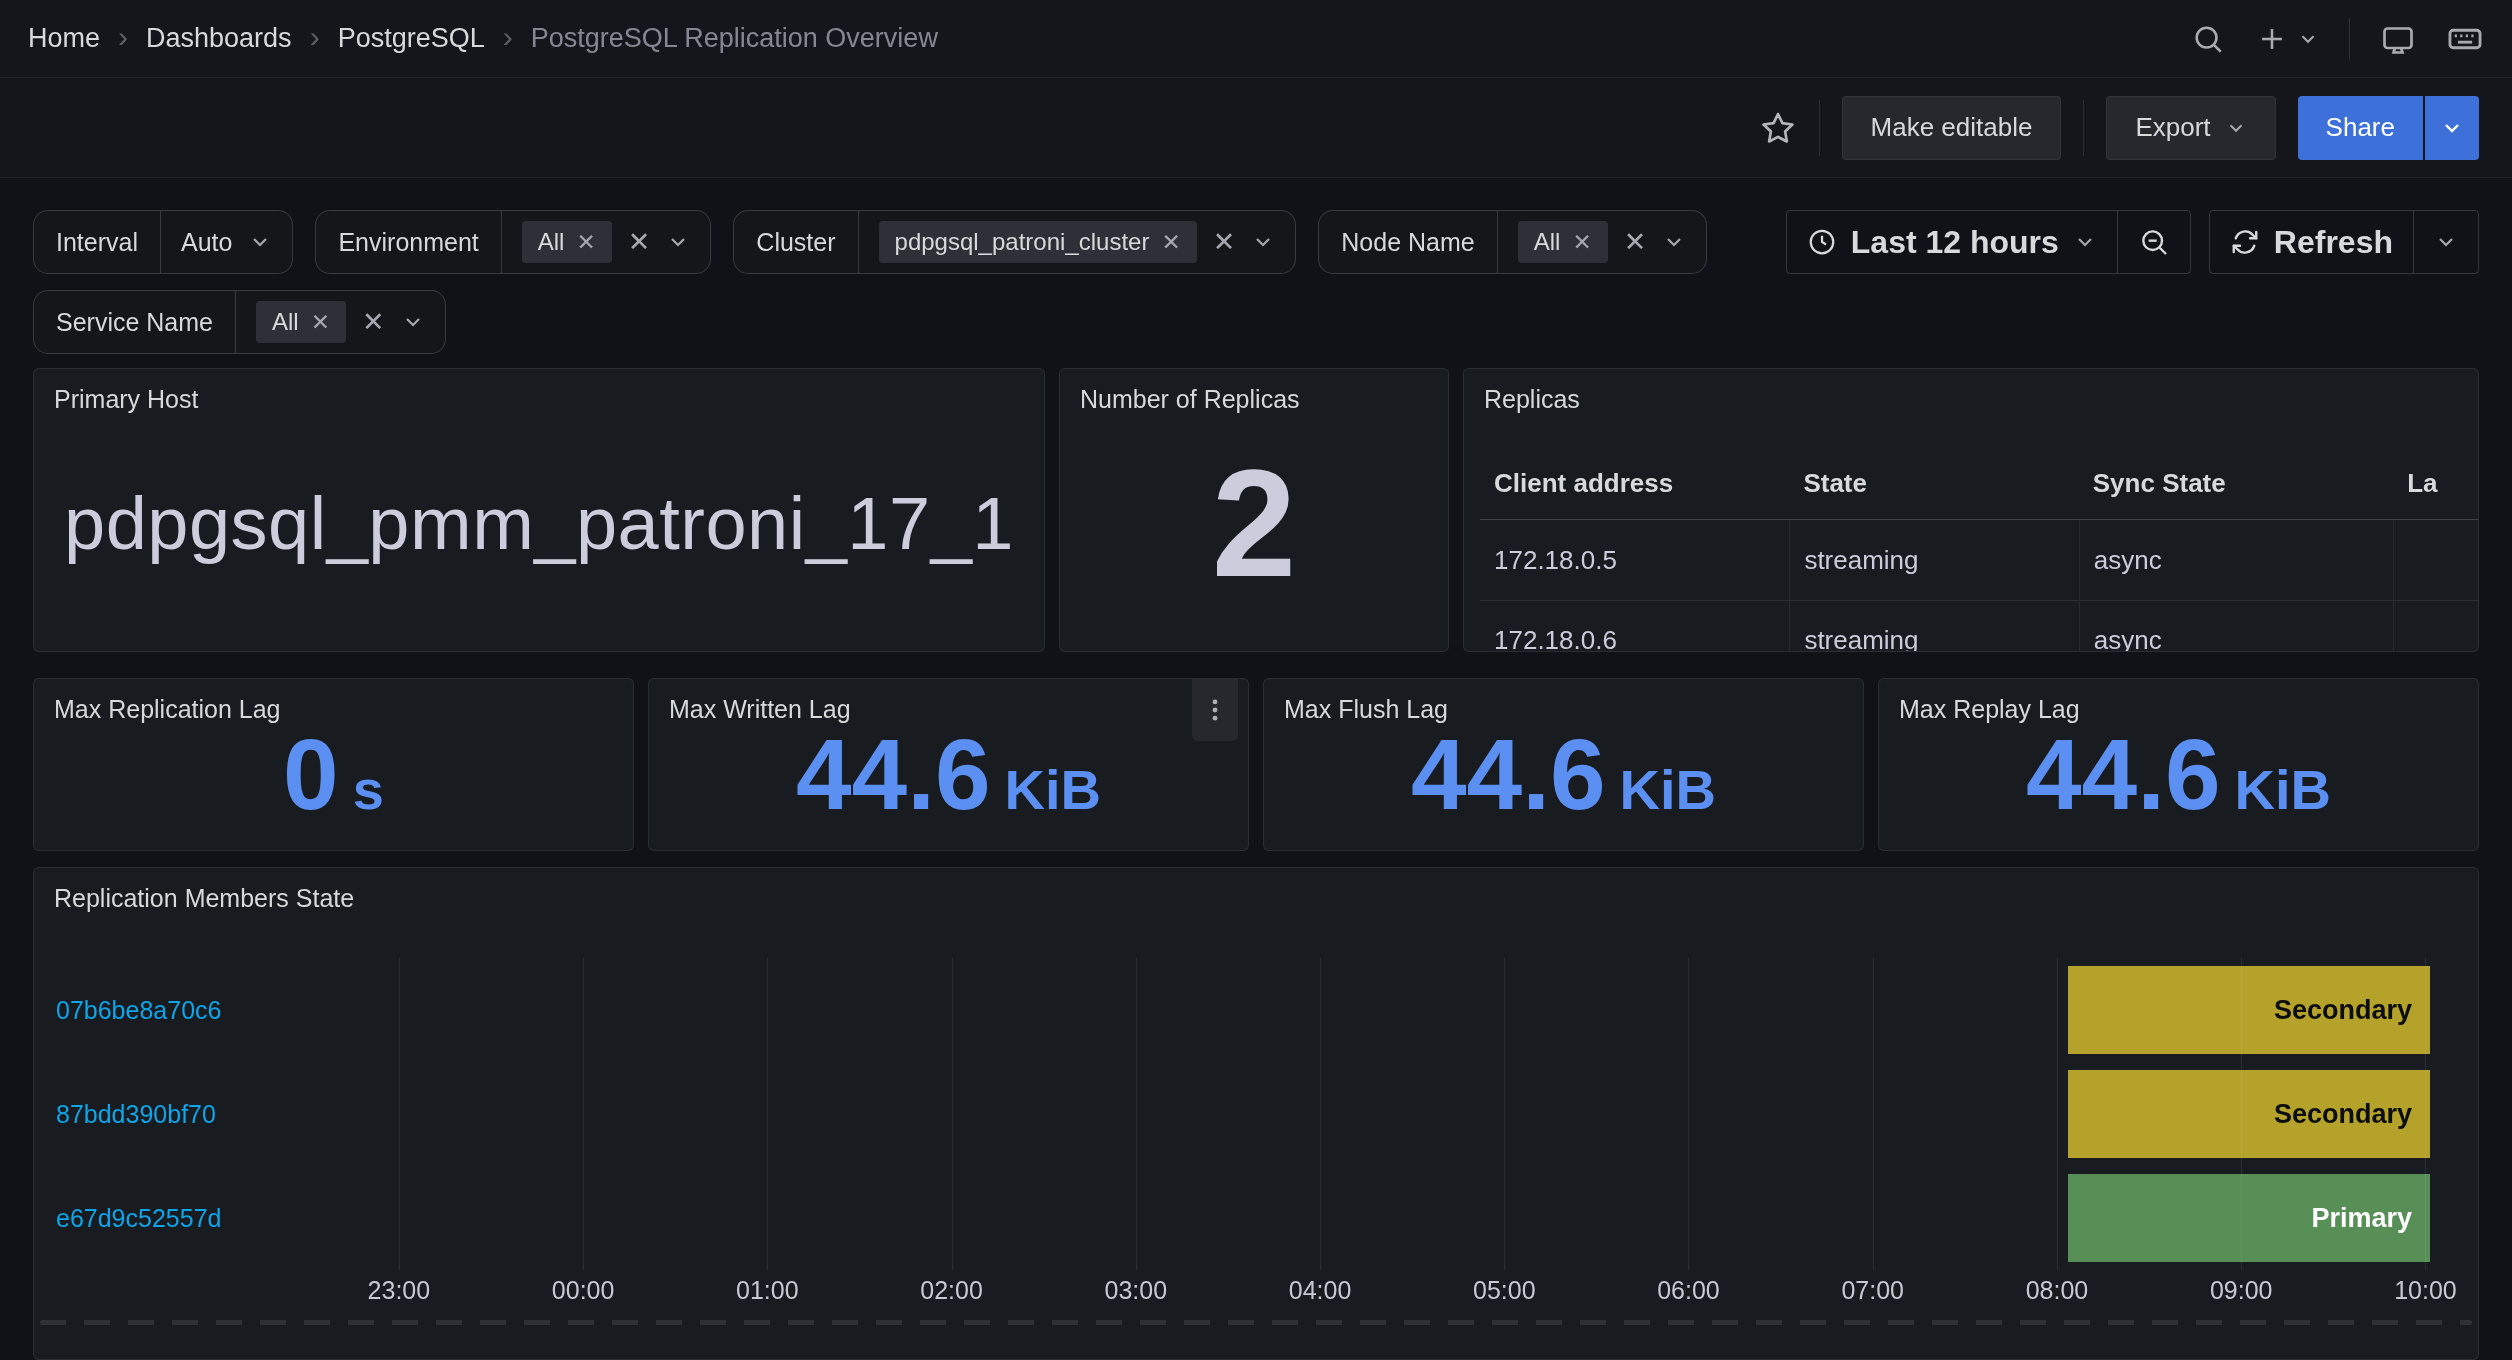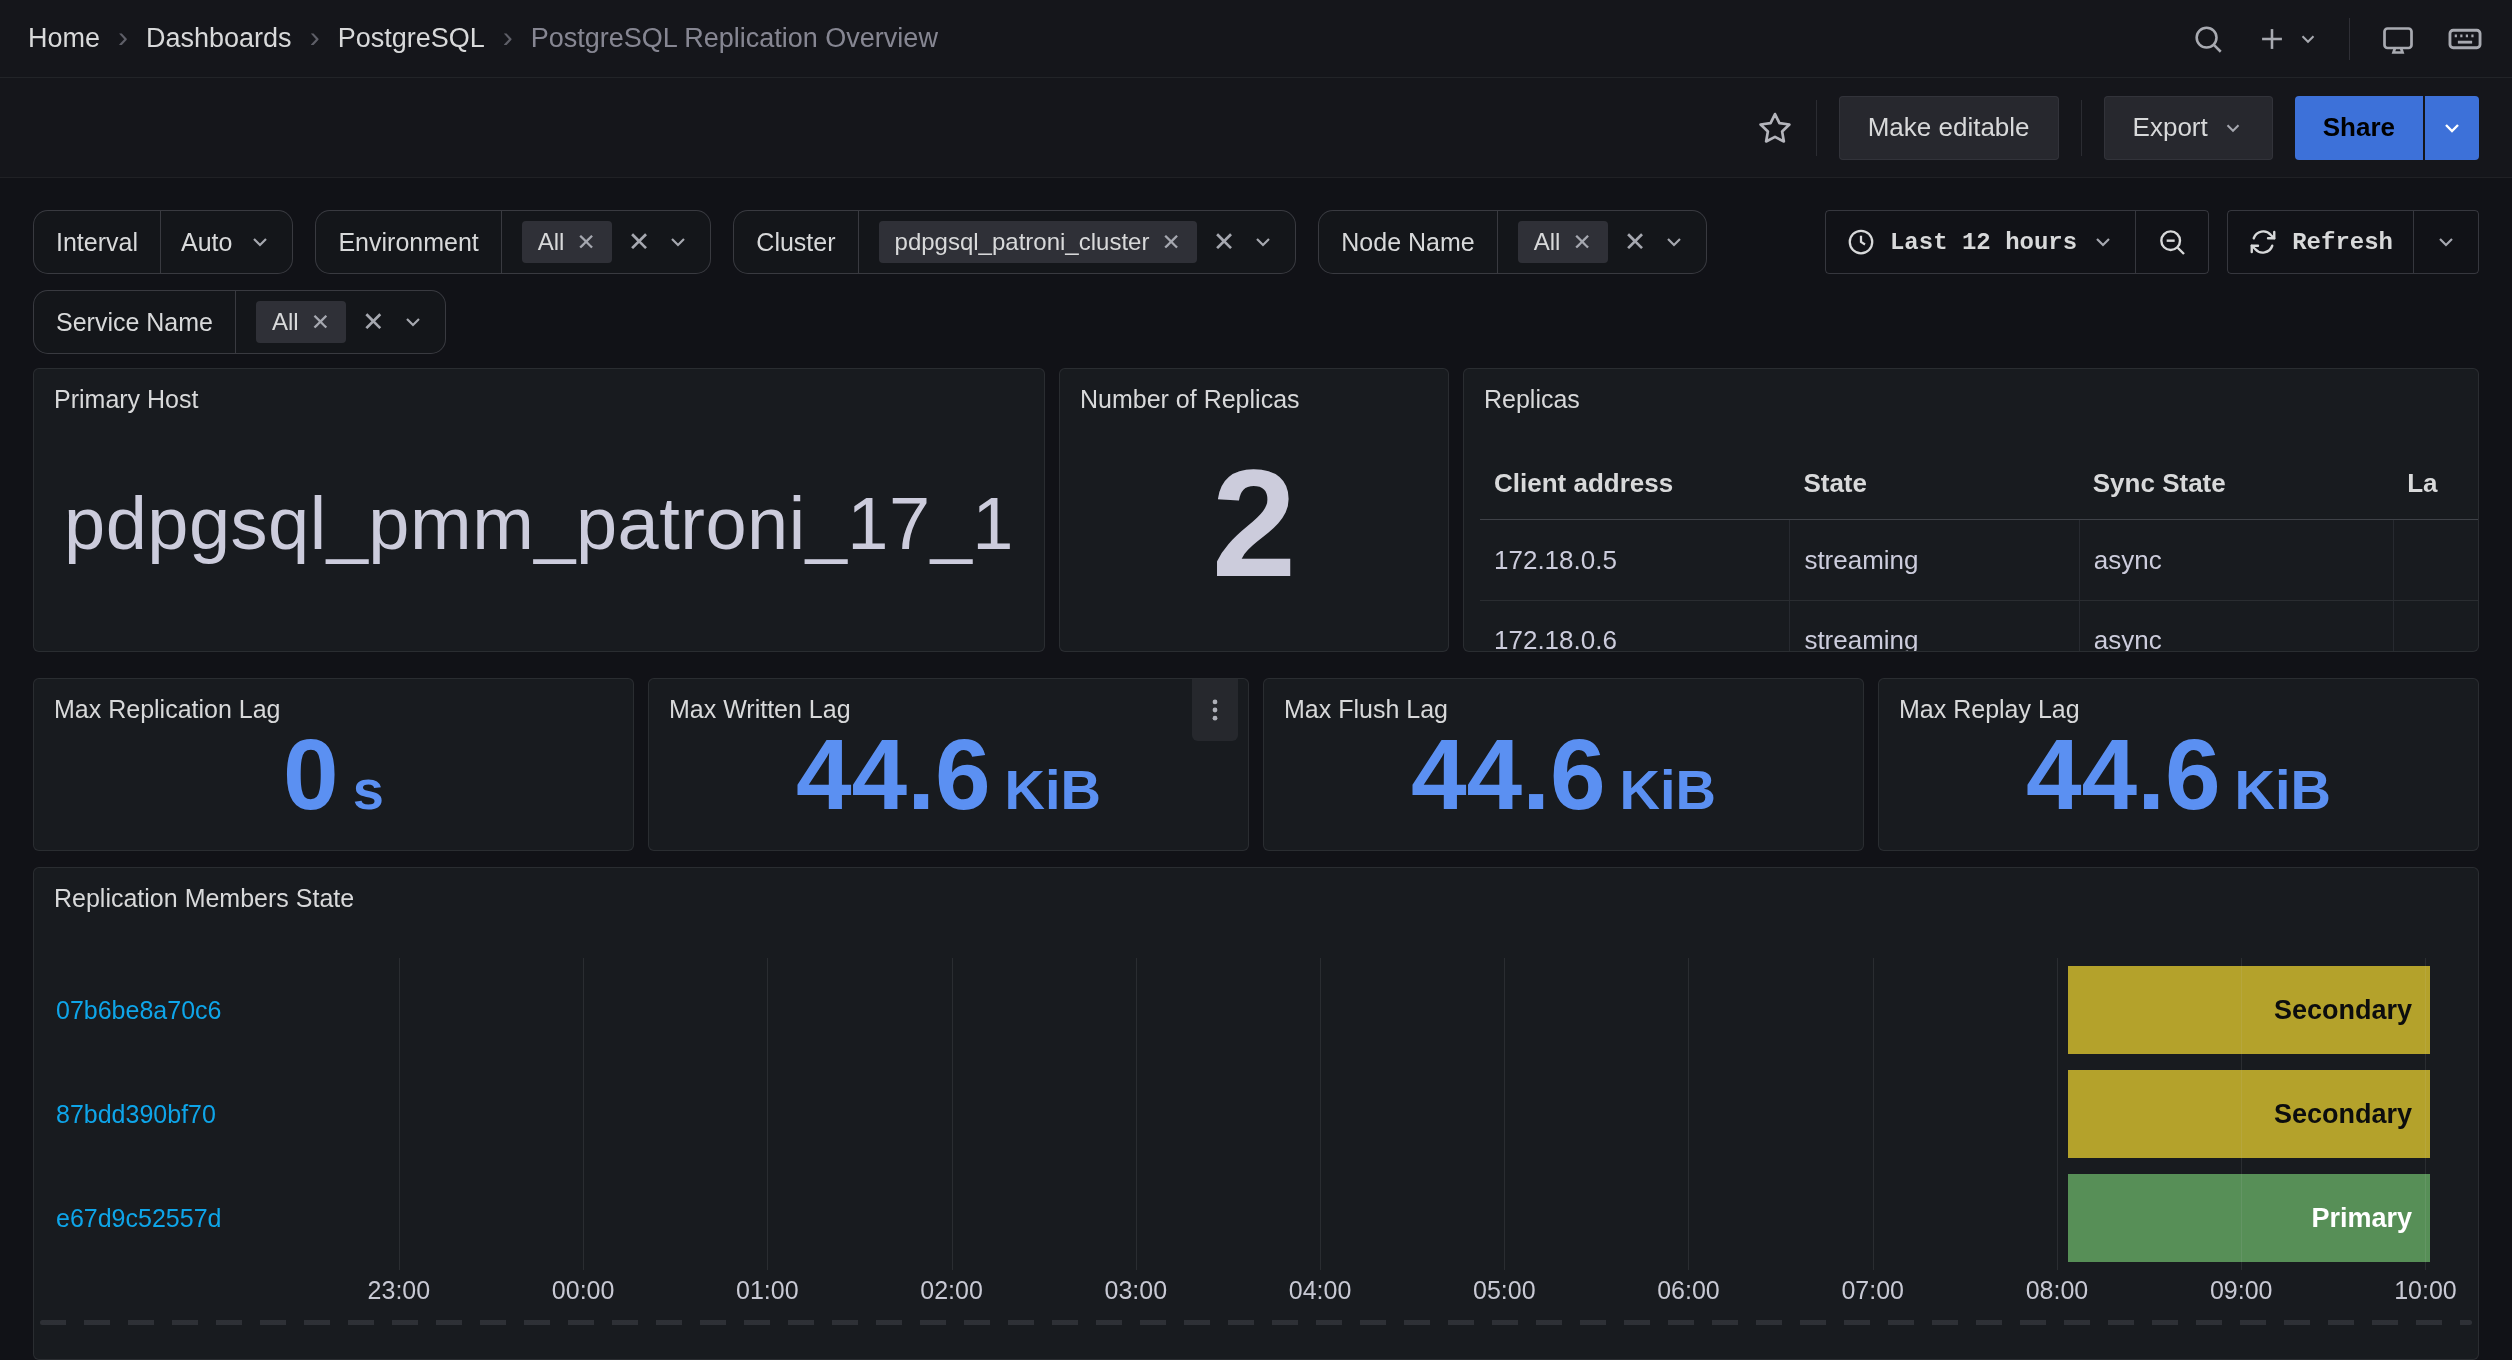--- a/index.html
+++ b/index.html
@@ -22,21 +22,21 @@
 
   
   .toolbar { height:100px; flex:0 0 100px; background:#15161B; border-bottom:1px solid #202125;
     display:flex; align-items:center; justify-content:flex-end; gap:22px; padding:0 33px; }
   .tb-divider { width:1px; height:56px; background:rgba(204,204,220,0.12); }
   .btn-secondary { height:64px; display:flex; align-items:center; gap:14px; padding:0 28px;
     font-size:26px; font-weight:500; color:#D8D9DA; background:rgba(204,204,220,0.10);
     border:1px solid rgba(204,204,220,0.07); border-radius:4px; cursor:pointer;
     font-family:inherit; }
   .split-btn { display:flex; align-items:stretch; height:64px; }
-  .split-main { background:#3D71D9; color:#000000; font-size:26px; font-weight:700;
+  .split-main { background:#3D71D9; color:#ffffff; font-size:26px; font-weight:400;
     display:flex; align-items:center; padding:0 28px; border:none; border-radius:4px 0 0 4px; cursor:pointer; font-family:inherit; }
   .split-chev { background:#3D71D9; color:#FFFFFF; width:56px; display:flex; align-items:center; justify-content:center;
     border:none; border-left:2px solid #15161B; border-radius:0 4px 4px 0; cursor:pointer; }
   .star-btn { background:none; border:none; color:#B4B5BC; cursor:pointer; display:flex; }
 
   
   .filters { padding:32px 33px 0; margin-bottom:14px; }
   .filter-row { display:flex; align-items:center; gap:22px; height:64px; margin-bottom:16px; }
   .var-box { display:flex; align-items:stretch; height:64px; background:#14161A;
     border:1px solid rgba(204,204,220,0.20); border-radius:15px; }
@@ -47,21 +47,21 @@
     border-radius:4px; padding:7px 16px; font-size:24px; color:#D8D9DA; cursor:pointer; white-space:nowrap; }
   .chip .x, .clear-x { color:#A6A8B0; font-size:23px; line-height:1; cursor:pointer; }
   .clear-x { font-size:27px; }
   .chev { color:#A6A8B0; }
   .toggle { width:68px; height:36px; border-radius:18px; background:#1B1D22;
     border:1px solid rgba(204,204,220,0.25); position:relative; cursor:pointer; margin:0 4px; }
   .toggle .knob { position:absolute; left:4px; top:3px; width:28px; height:28px; border-radius:50%; background:#9A9CA4; }
   .filters-right { margin-left:auto; display:flex; align-items:center; gap:18px; }
   .seg-group { display:flex; align-items:stretch; height:64px; border:1px solid rgba(204,204,220,0.20); border-radius:4px; }
   .seg { display:flex; align-items:center; gap:14px; padding:0 20px; background:transparent; border:none;
-    color:#D8D9DA; font-size:24px; font-weight:600; cursor:pointer; font-family:Liberation Mono, monospace; }
+    color:#D8D9DA; font-size:32px; font-weight:600; cursor:pointer; font-family:Liberation Sans, sans-serif; }
   .seg + .seg { border-left:1px solid rgba(204,204,220,0.20); }
 
   
   .row { display:flex; gap:14px; margin:0 33px; }
   .row-top { height:284px; margin-bottom:26px; }
   .row-stats { height:204px; margin-bottom:16px; }
   .panel { background:#181B1F; border:1px solid rgba(204,204,220,0.10); border-radius:6px;
     position:relative; overflow:hidden; }
   .panel-title { font-size:25px; font-weight:500; color:#D8D9DA; padding:16px 20px 0; white-space:nowrap; }
   .panel-primary-host { flex:0 0 1012px; display:flex; flex-direction:column; }

